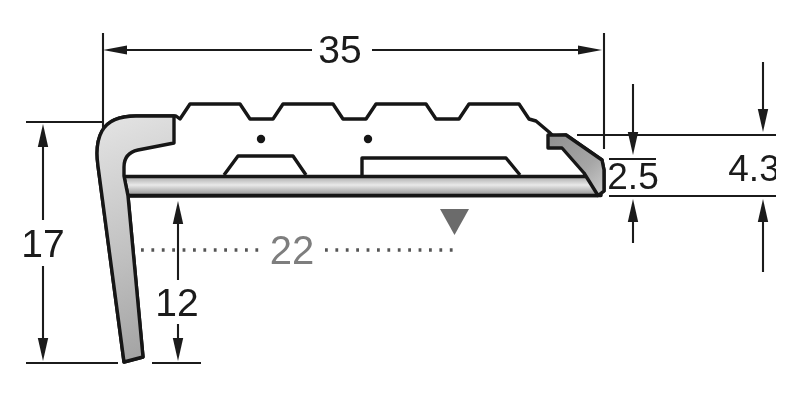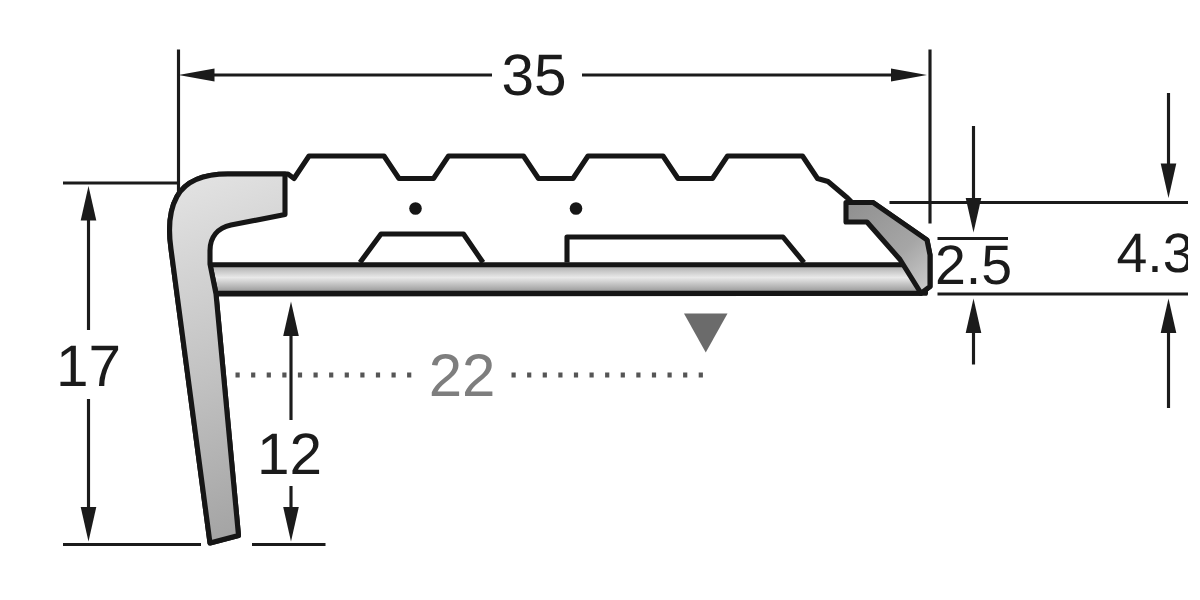--- a/index.html
+++ b/index.html
@@ -6,21 +6,20 @@
     margin: 0;
     padding: 0;
     background: #ffffff;
   }
   .canvas {
     position: relative;
     width: 776px;
     height: 400px;
     background: #ffffff;
     overflow: hidden;
-    padding-left: 16px;
   }
   svg { display: block; }
   text {
     font-family: "Liberation Sans", "DejaVu Sans", sans-serif;
   }
   .dim-text   { font-size: 39px; fill: #1b1b1b; }
   .dim-text-sm{ font-size: 37px; fill: #1b1b1b; }
   .dim-text-gray { font-size: 40px; fill: #7e7e7e; }
 </style>
 </head>

